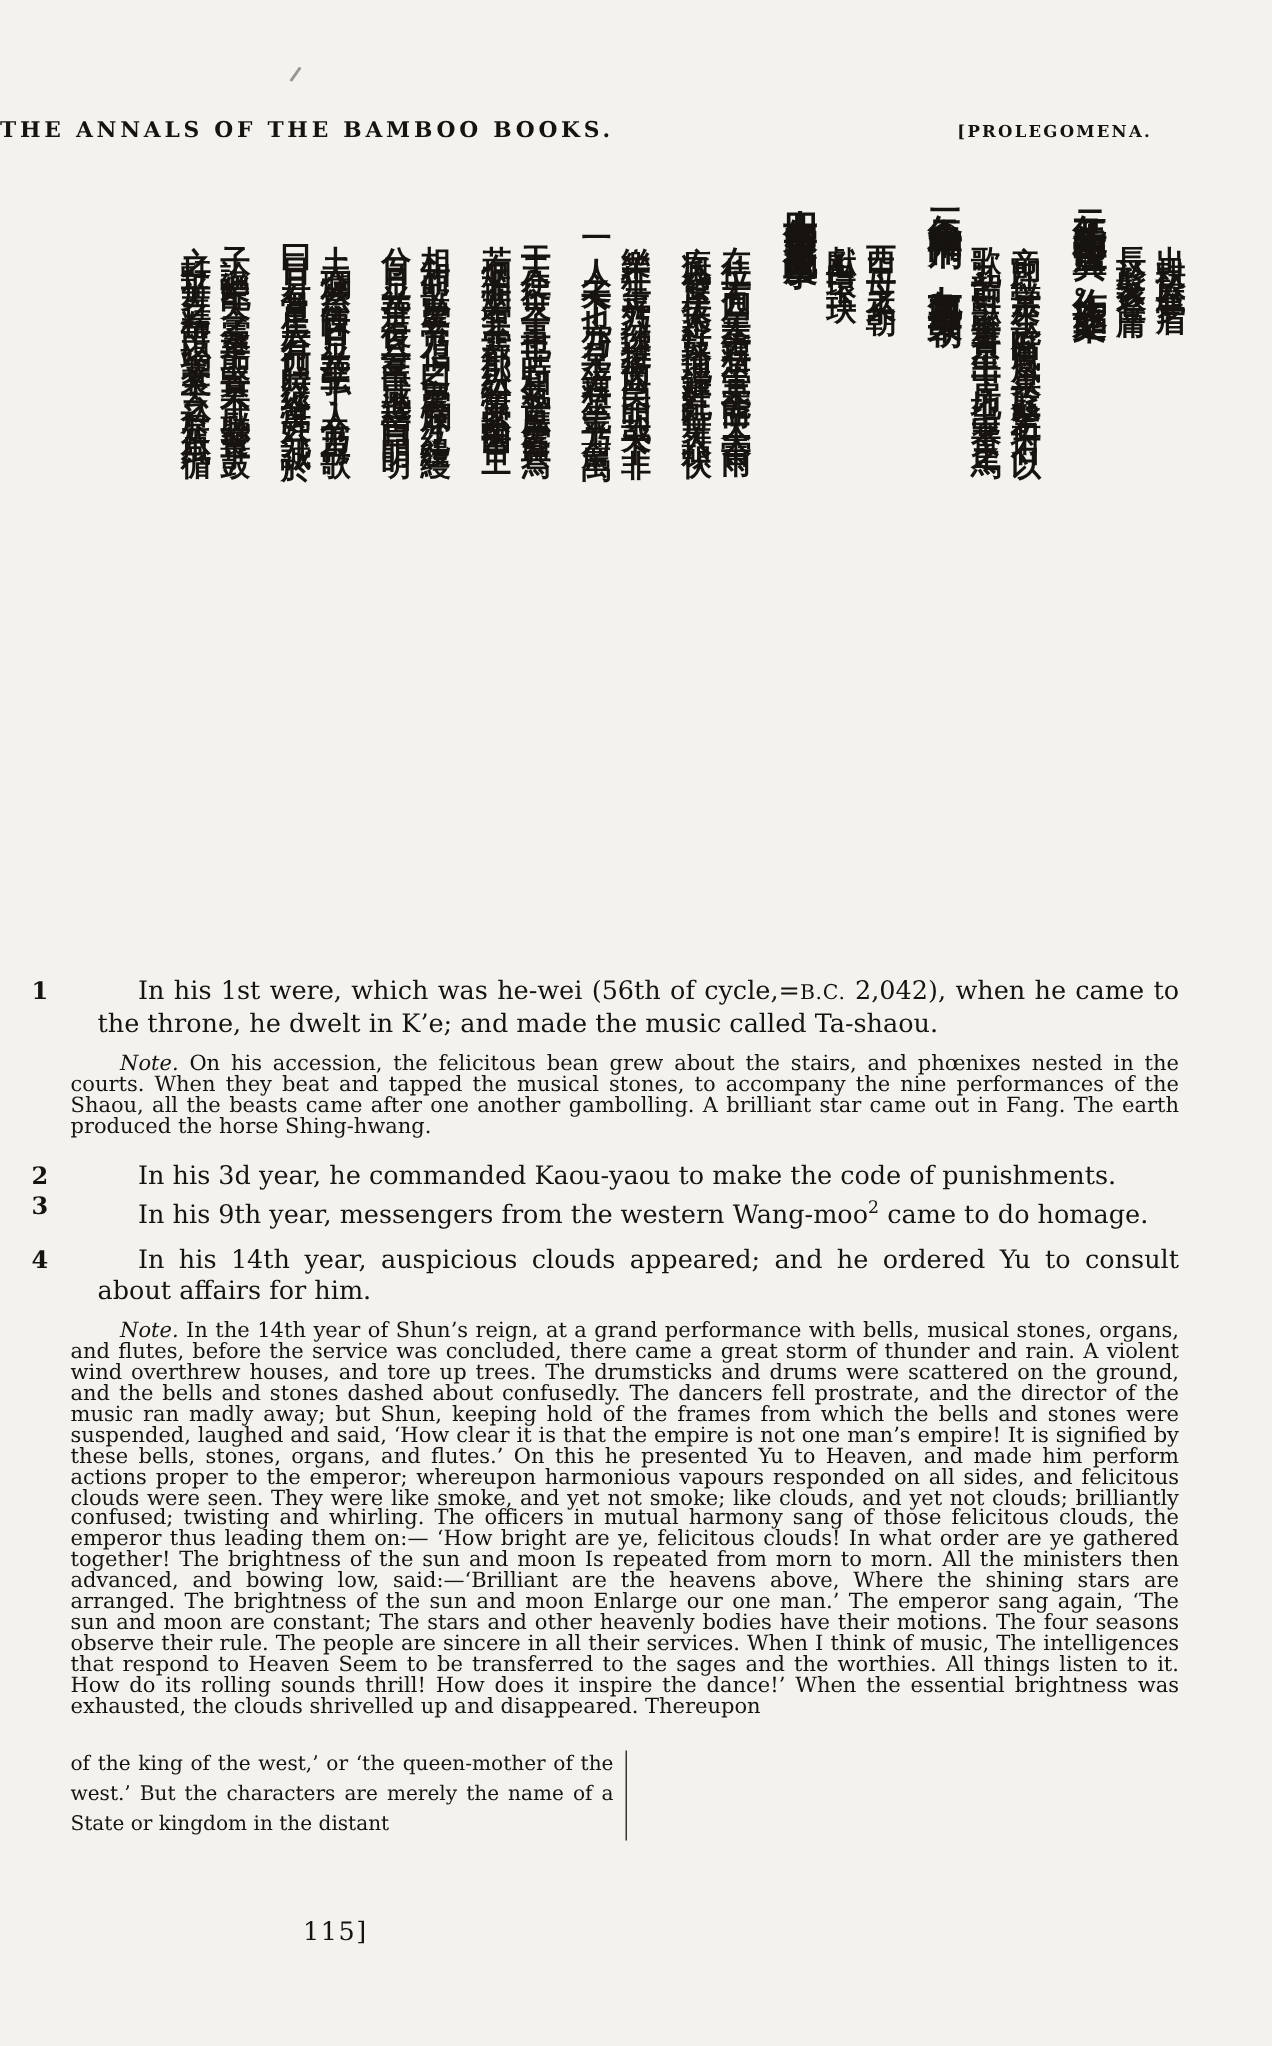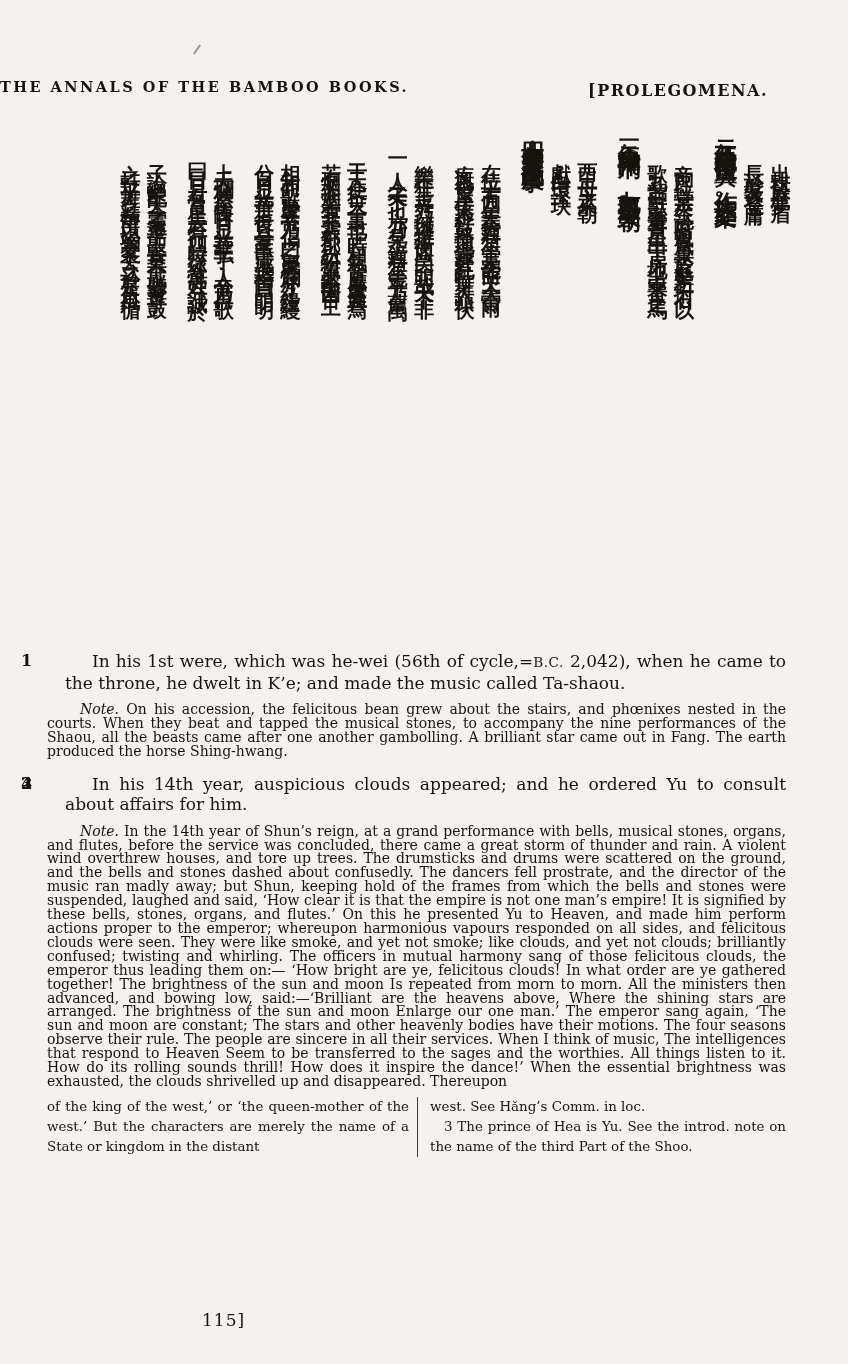--- a/index.html
+++ b/index.html
@@ -11,21 +11,21 @@
     overflow:hidden;
   }
   
   .running-head{
     position:absolute;top:78px;left:0;width:100%;
     font-size:14.5px;font-weight:bold;
     letter-spacing:2.5px;white-space:nowrap;
   }
   .corner-head{
     position:absolute;top:81px;right:80px;
-    font-size:16px;font-weight:bold;letter-spacing:1.5px;
+    font-size:11px;font-weight:bold;letter-spacing:1.5px;
   }
   .scratch{
     position:absolute;top:44px;left:196px;width:2px;height:11px;
     background:#9a968f;transform:rotate(35deg);
   }
   
   .cn-block{
     position:absolute;top:116px;right:52px;height:548px;
     writing-mode:vertical-rl;text-orientation:upright;
     font-weight:bold;
@@ -50,32 +50,32 @@
   }
   .note{
     margin:0;font-size:14px;line-height:13.9px;text-indent:33px;
   }
   .mt1{margin-top:7px;} .mt2{margin-top:10px;} .mt3{margin-top:15px;}
   .seg-i{}
   .seg-sc{font-size:80%;letter-spacing:.5px;}
   .seg-sup{vertical-align:super;font-size:68%;}
   
   .footnotes{
-    display:flex;margin-top:8px;font-size:13.4px;line-height:20px;
+    display:flex;margin-top:21px;font-size:13.4px;line-height:20px;
   }
   .fn-left{
     width:362px;padding-right:8px;border-right:1.5px solid #3a372f;
     text-align:justify;
   }
   .fn-right{flex:1;padding-left:12px;}
   .fn-right p{margin:0;}
   .fn-right p.fn-indent{text-indent:14px;}
   
   .page-number{
-    position:absolute;top:1310px;left:202px;
+    position:absolute;top:1278px;left:202px;
     font-size:17px;letter-spacing:1px;
   }
 </style>
 </head>
 <body>
 
 <div class="scratch"></div>
 
 <div class="running-head">THE ANNALS OF THE BAMBOO BOOKS.</div>
 <div class="corner-head">[PROLEGOMENA.</div>
@@ -108,39 +108,35 @@
 
   <p class="entry mt1">
     <span class="num">1</span><span><span>In his 1st were, which was </span><span class="seg-i">he-wei</span><span> (56th of cycle,=</span><span class="seg-sc">B.C.</span><span> 2,042), when he came to the throne, he dwelt in K’e; and made the music called Ta-shaou.</span></span>
   </p>
 
   <p class="note mt2">
     <i>Note.</i><span> On his accession, the felicitous bean grew about the stairs, and phœnixes nested in the courts.  When they beat and tapped the musical stones, to accompany the nine performances of the Shaou, all the beasts came after one another gambolling.  A brilliant star came out in Fang. The earth produced the horse Shing-hwang.</span>
   </p>
 
   <p class="entry mt3">
-    <span class="num">2</span>
+    <span class="num">2</span><span><span>In his 3d year, he commanded Kaou-yaou to make </span><span class="seg-i">the code of</span><span> punishments.</span></span>
   </p>
 
   <p class="entry">
-    <span class="num">3</span>
+    <span class="num">3</span><span><span>In his 9th year, </span><span class="seg-i">messengers</span><span> from the western Wang-moo</span><span class="seg-sup">2</span><span> came to do homage.</span></span>
   </p>
 
 
   <p class="entry mt2">
     <span class="num">4</span><span><span>In his 14th year, auspicious clouds appeared; and he ordered Yu to consult about affairs for him.</span></span>
   </p>
 
   <p class="note mt2">
     <i>Note.</i><span> In the 14th year of Shun’s reign, at a grand performance with bells, musical stones, organs, and flutes, before the service was concluded, there came a great storm of thunder and rain. A violent wind overthrew houses, and tore up trees.  The drumsticks and drums were scattered on the ground, and the bells and stones dashed about confusedly.  The dancers fell prostrate, and the director of the music ran madly away; but Shun, keeping hold of the frames from which the bells and stones were suspended, laughed and said, ‘How clear it is that the empire is not one man’s empire!  It is signified by these bells, stones, organs, and flutes.’  On this he presented Yu to Heaven, and made him perform actions proper to the emperor; whereupon harmonious vapours responded on all sides, and felicitous clouds were seen.  They were like smoke, and yet not smoke; like clouds, and yet not clouds; brilliantly confused; twisting and whirling.  The officers in mutual harmony sang of those felicitous clouds, the emperor thus leading them on:— ‘How bright are ye, felicitous clouds!  In what order are ye gathered together!  The brightness of the sun and moon Is repeated from morn to morn.  All the ministers then advanced, and bowing low, said:—‘Brilliant are the heavens above, Where the shining stars are arranged.  The brightness of the sun and moon Enlarge our one man.’  The emperor sang again, ‘The sun and moon are constant; The stars and other heavenly bodies have their motions.  The four seasons observe their rule.  The people are sincere in all their services.  When I think of music, The intelligences that respond to Heaven  Seem to be transferred to the sages and the worthies.  All things listen to it.  How do its rolling sounds thrill!  How does it inspire the dance!’  When the essential brightness was exhausted, the clouds shrivelled up and disappeared.  Thereupon</span>
   </p>
 
   <div class="footnotes">
     <div class="fn-left">of the king of the west,’ or ‘the queen-mother of the west.’  But the characters are merely the name of a State or kingdom in the distant</div>
-    <div class="fn-right">
-      <p><span>west.   See Hăng’s Comm. </span><span class="seg-i">in loc.</span></p>
-      <p class="fn-indent">3  The prince of Hea is Yu.   See the introd. note on the name of the third Part of the Shoo.</p>
-    </div>
   </div>
 
 </div>
 
 <div class="page-number">115]</div>
 
 </body></html>

